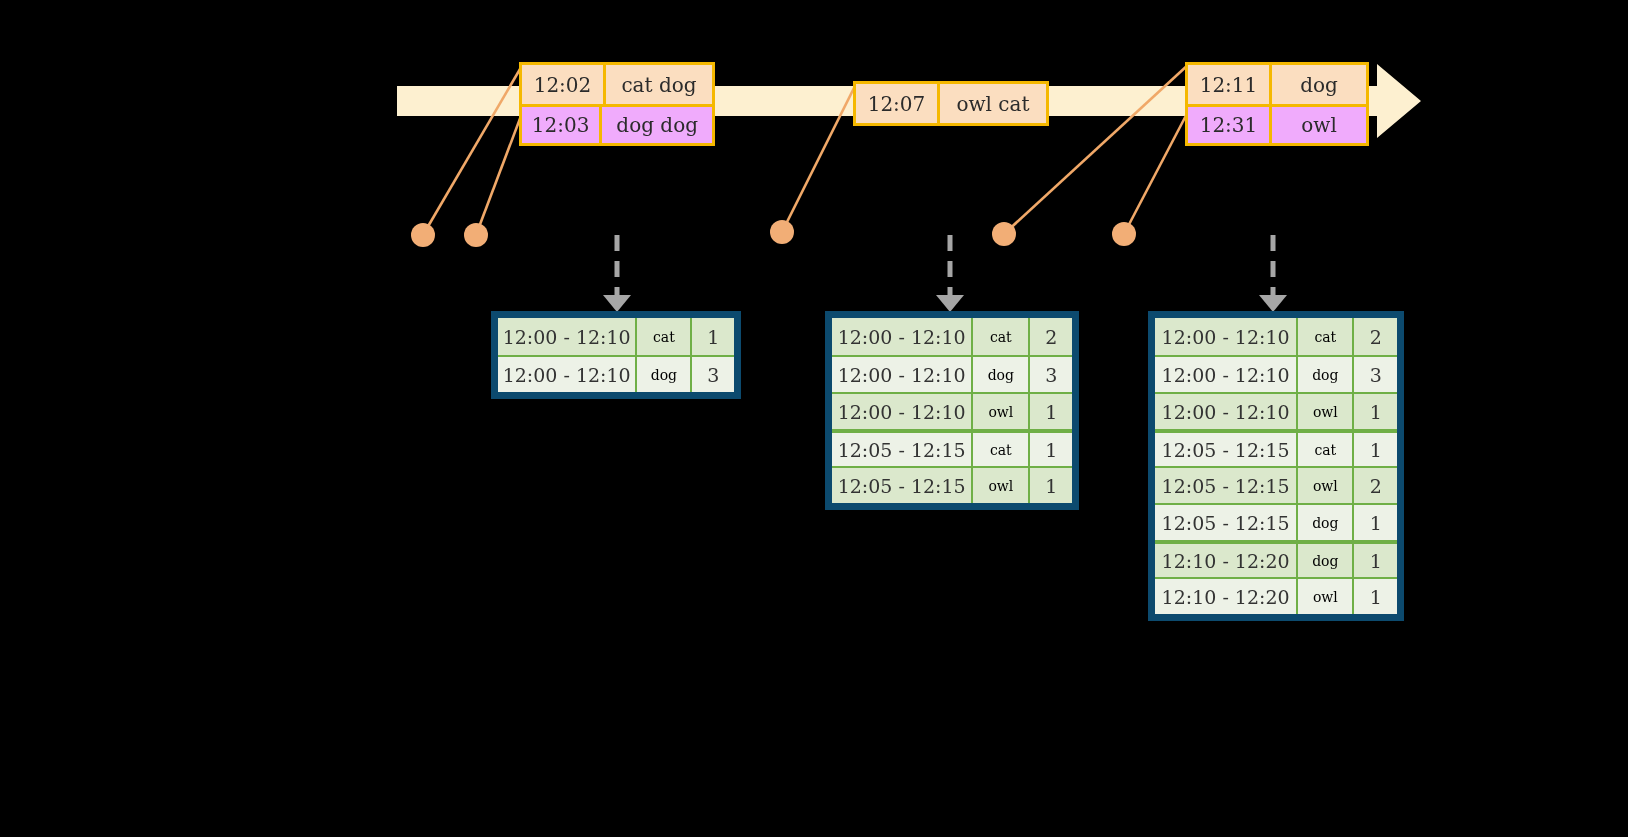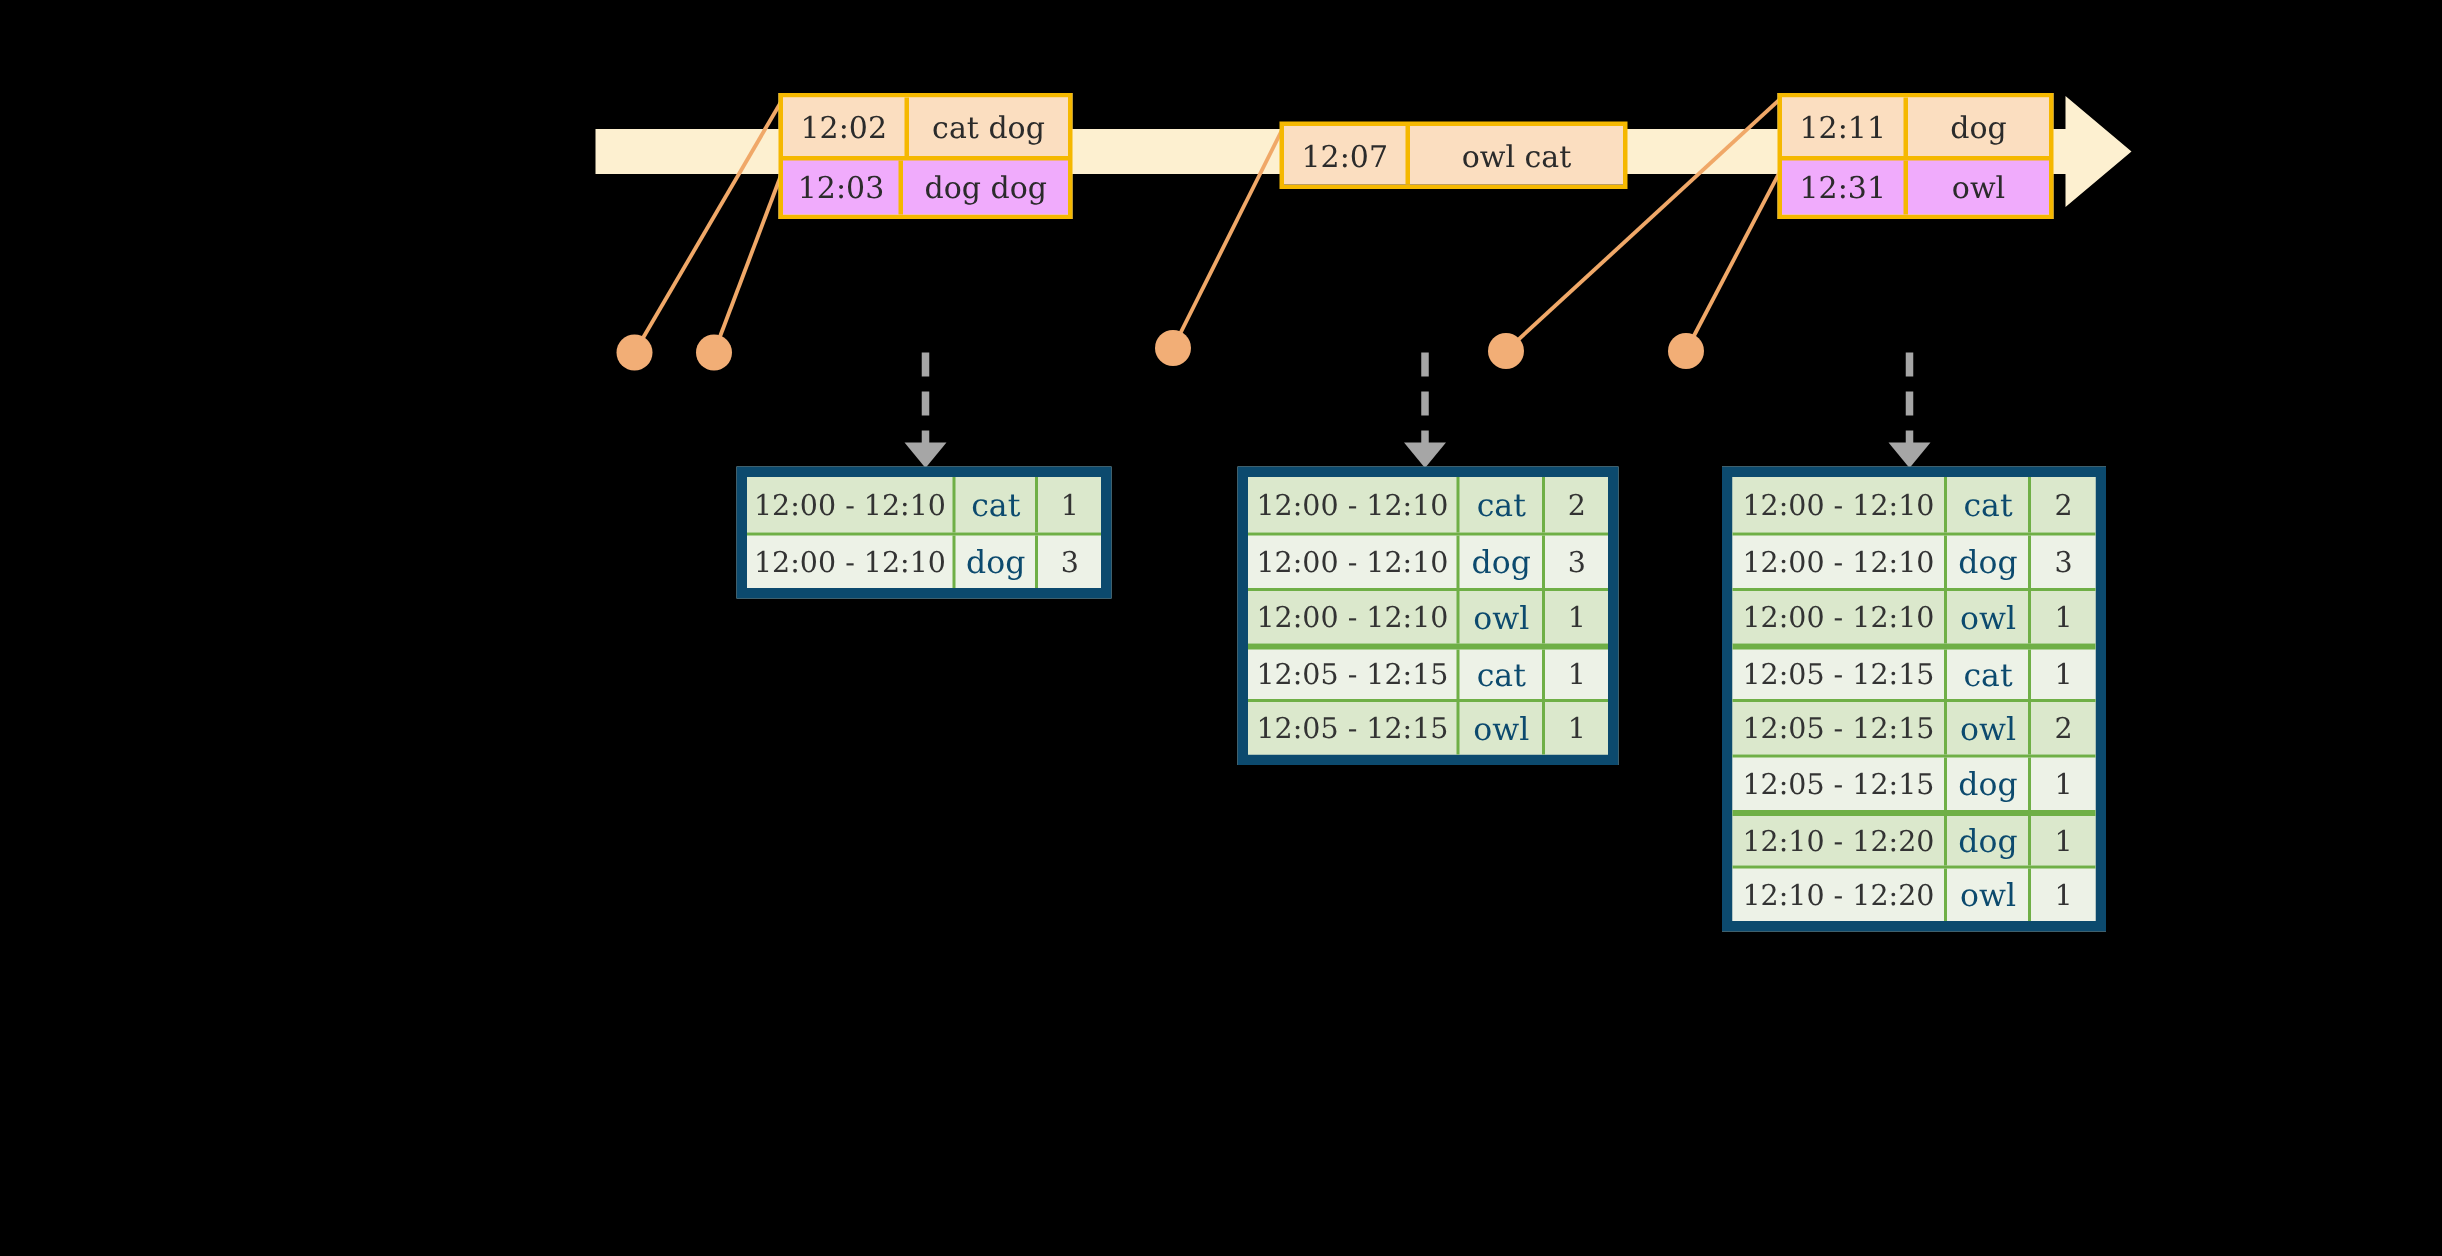--- a/index.html
+++ b/index.html
@@ -95,22 +95,22 @@
     color: #333333;
     font-family: "DejaVu Serif", serif;
     white-space: nowrap;
   }
   .cell-word {
     box-sizing: border-box;
     border-right: 2px solid #6FAF46;
     display: flex;
     align-items: center;
     justify-content: center;
-    font-size: 21px;
-    color: #0c4a6e;
+    font-size: 14px;
+    color: #000000;
     font-family: "DejaVu Serif", serif;
   }
   .cell-count {
     box-sizing: border-box;
     display: flex;
     align-items: center;
     justify-content: center;
     font-size: 19px;
     color: #333333;
     font-family: "DejaVu Serif", serif;
@@ -151,21 +151,21 @@
       <div class="event-box" style="left: 502px; top: 62px; width: 196px;">
         <div class="event-row r0">
           <div class="event-time">12:02</div>
           <div class="event-words">cat dog</div>
         </div>
         <div class="event-row r1">
           <div class="event-time">12:03</div>
           <div class="event-words">dog dog</div>
         </div>
       </div>
-      <div class="event-box" style="left: 836px; top: 81px; width: 232px; text-align: right;">
+      <div class="event-box" style="left: 836px; top: 81px; width: 196px; text-align: right;">
         <div class="event-row r0">
           <div class="event-time">12:07</div>
           <div class="event-words">owl cat</div>
         </div>
       </div>
       <div class="event-box" style="left: 1168px; top: 62px; width: 184px;">
         <div class="event-row r0">
           <div class="event-time">12:11</div>
           <div class="event-words">dog</div>
         </div>

